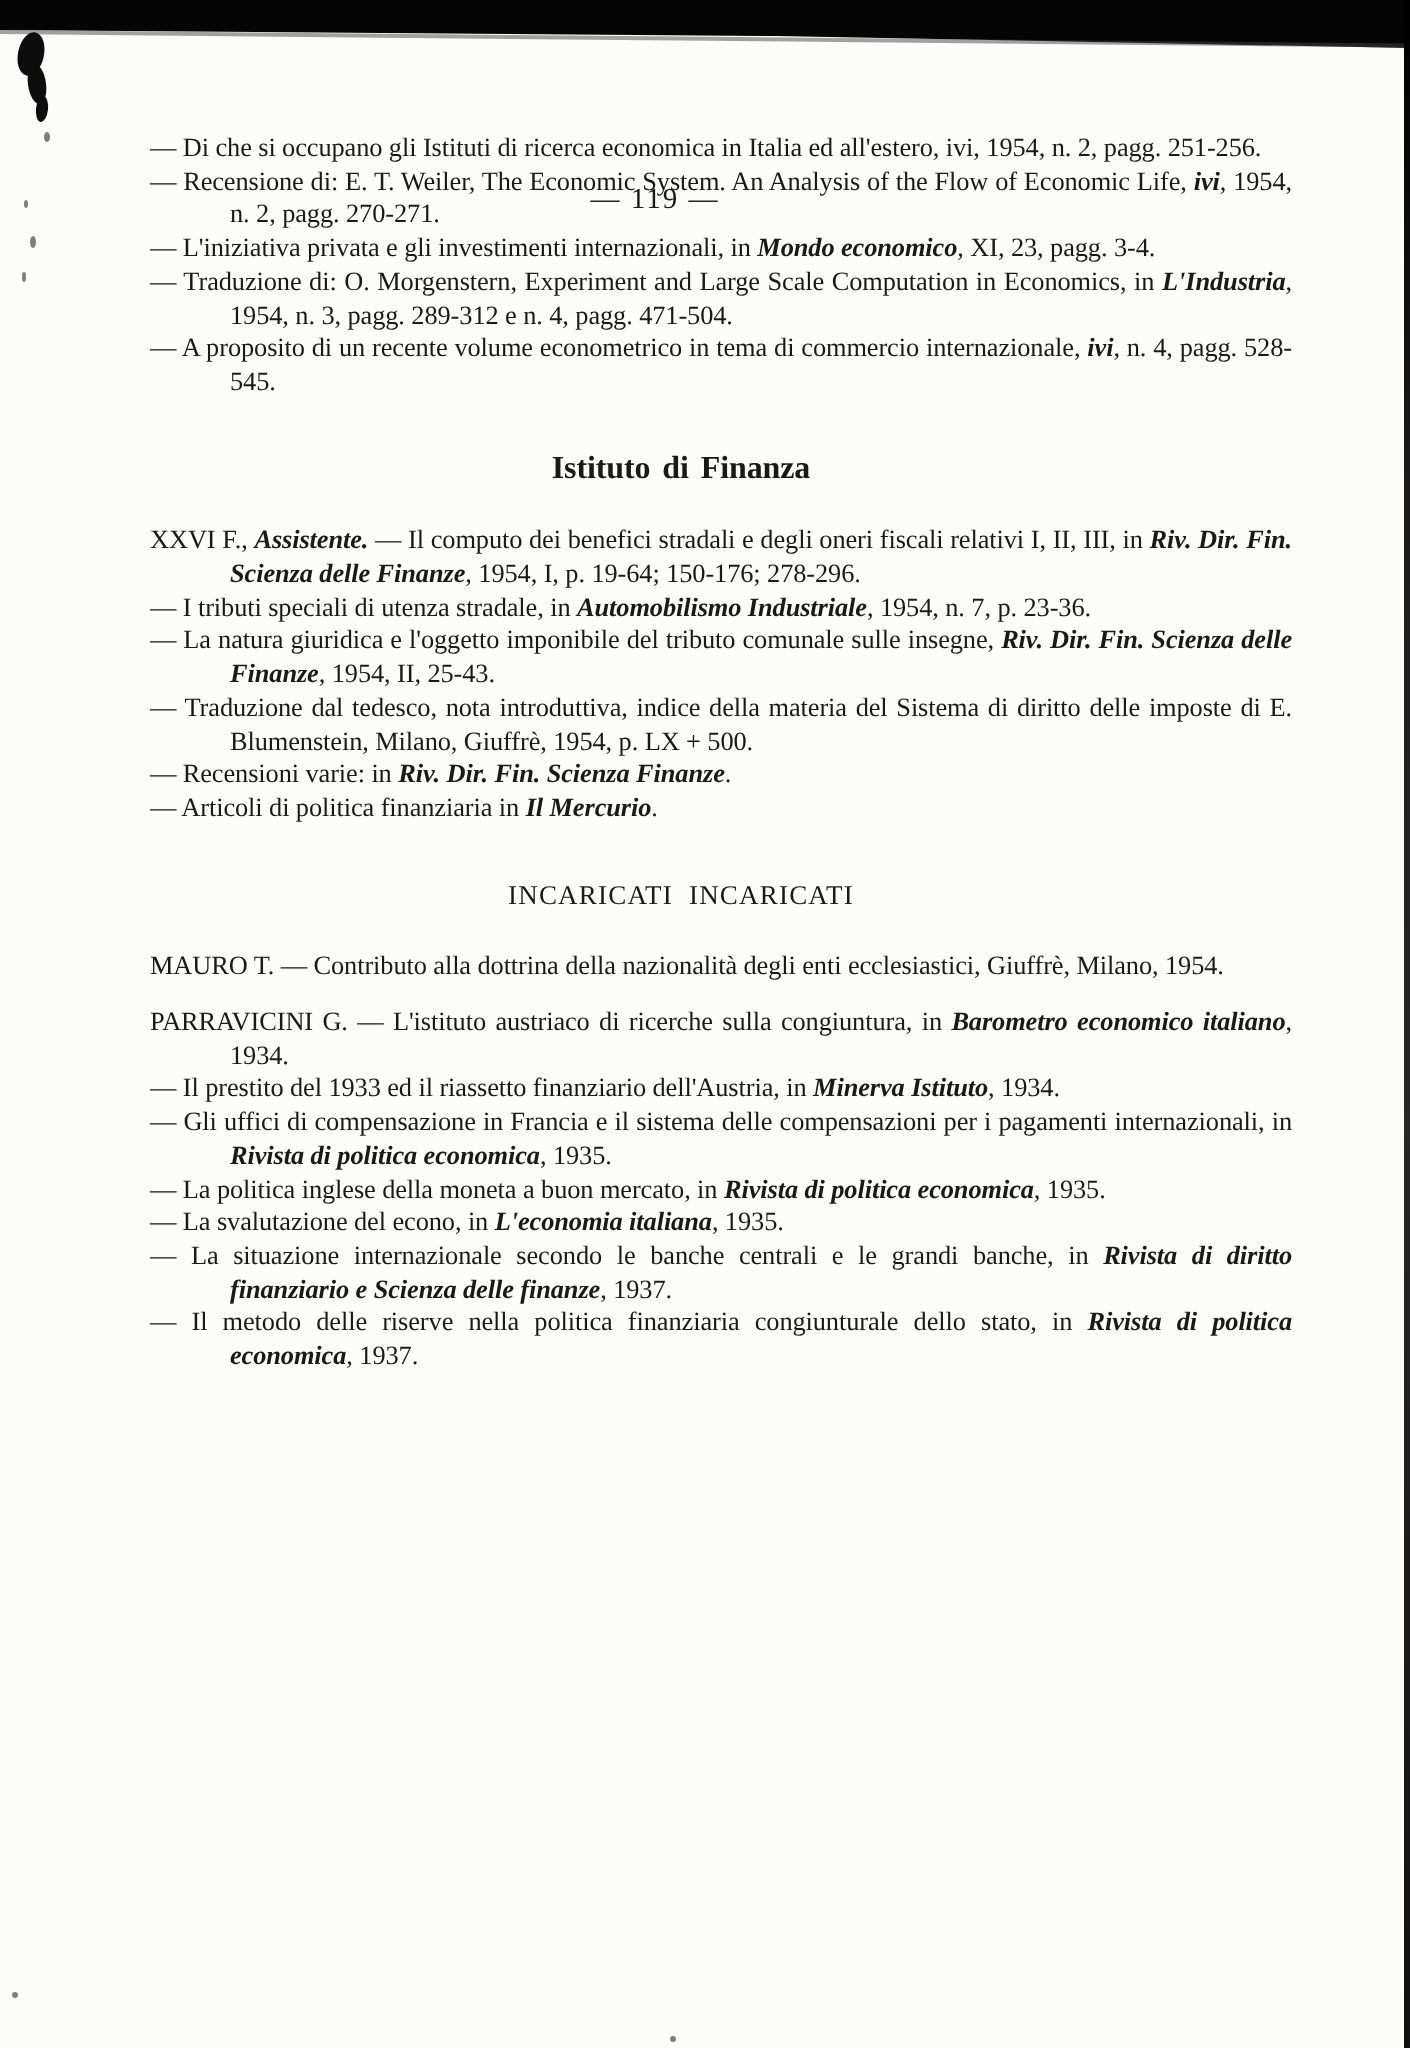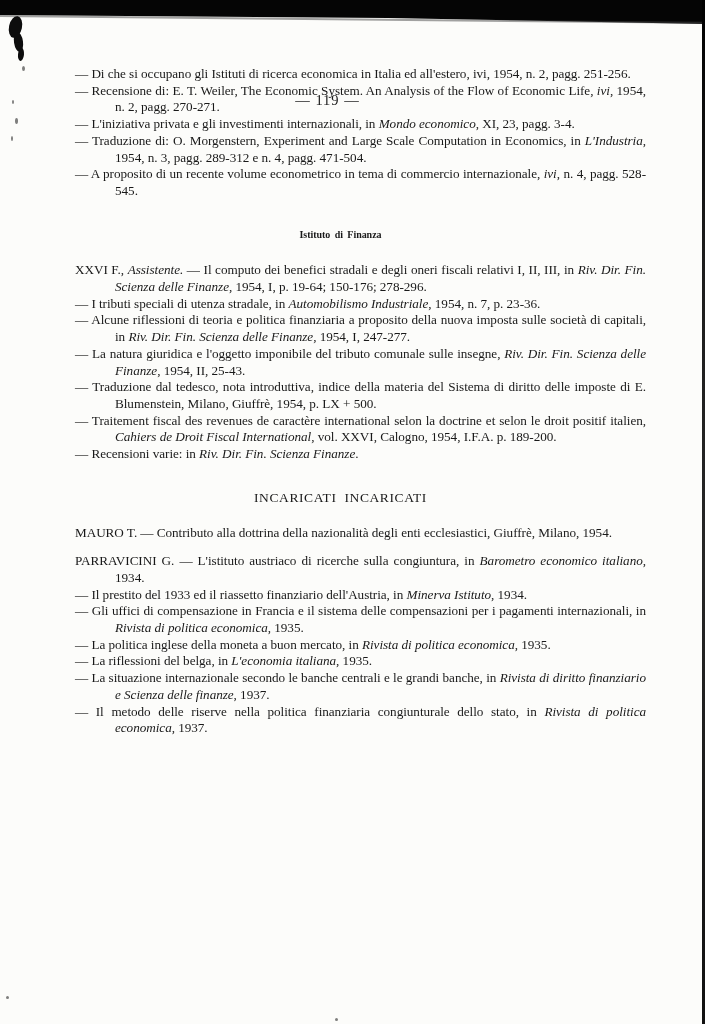--- a/index.html
+++ b/index.html
@@ -49,30 +49,30 @@
     text-align: center;
     font-size: 14.5px;
     letter-spacing: 1px;
   }
   .sections { padding-top: 66px; }
   .section-heading {
     text-align: center;
     position: relative; left: -20px;
     margin: 27px 0 19px 0;
   }
-  .section-heading.bold { font-weight: bold; font-size: 10px; word-spacing: 2px; }
+  .section-heading.bold { font-weight: bold; font-size: 16px; word-spacing: 2px; }
   .section-heading.caps { font-size: 13.5px; letter-spacing: 0.6px; word-spacing: 4px; }
   .entry {
     margin: 0;
     padding-left: 40px;
     text-indent: -40px;
     text-align: justify;
   }
   .entry.para-gap { margin-top: 11px; }
-  .ital { font-style: italic; font-weight: normal; }
+  .ital { font-style: italic; font-weight: bold; }
 </style>
 </head>
 <body>
 
 <div class="scan-page">
 
   <div class="top-edge"></div>
   <div class="top-smudge"></div>
   <div class="right-edge"></div>
 
@@ -93,33 +93,32 @@
           <p class="entry"><span>— Di che si occupano gli Istituti di ricerca economica in Italia ed all'estero, ivi, 1954, n. 2, pagg. 251-256.</span></p>
           <p class="entry"><span>— Recensione di: E. T. Weiler, The Economic System. An Analysis of the Flow of Economic Life, </span><span class="ital">ivi</span><span>, 1954, n. 2, pagg. 270-271.</span></p>
           <p class="entry"><span>— L'iniziativa privata e gli investimenti internazionali, in </span><span class="ital">Mondo economico</span><span>, XI, 23, pagg. 3-4.</span></p>
           <p class="entry"><span>— Traduzione di: O. Morgenstern, Experiment and Large Scale Computation in Economics, in </span><span class="ital">L'Industria</span><span>, 1954, n. 3, pagg. 289-312 e n. 4, pagg. 471-504.</span></p>
           <p class="entry"><span>— A proposito di un recente volume econometrico in tema di commercio internazionale, </span><span class="ital">ivi</span><span>, n. 4, pagg. 528-545.</span></p>
         </section>
         <section>
           <div class="section-heading bold">Istituto di Finanza</div>
           <p class="entry"><span>XXVI F., </span><span class="ital">Assistente.</span><span> — Il computo dei benefici stradali e degli oneri fiscali relativi I, II, III, in </span><span class="ital">Riv. Dir. Fin. Scienza delle Finanze</span><span>, 1954, I, p. 19-64; 150-176; 278-296.</span></p>
           <p class="entry"><span>— I tributi speciali di utenza stradale, in </span><span class="ital">Automobilismo Industriale</span><span>, 1954, n. 7, p. 23-36.</span></p>
-          <p class="entry"><span>— Alcune riflessioni di teoria e politica finanziaria a proposito della nuova imposta sulle società di capitali, in </span><span class="ital">Riv. Dir. Fin. Scienza delle Finanze</span><span>, 1954, I, 247-277.</span></p>
           <p class="entry"><span>— La natura giuridica e l'oggetto imponibile del tributo comunale sulle insegne, </span><span class="ital">Riv. Dir. Fin. Scienza delle Finanze</span><span>, 1954, II, 25-43.</span></p>
           <p class="entry"><span>— Traduzione dal tedesco, nota introduttiva, indice della materia del Sistema di diritto delle imposte di E. Blumenstein, Milano, Giuffrè, 1954, p. LX + 500.</span></p>
-          <p class="entry"><span>— Traitement fiscal des revenues de caractère international selon la doctrine et selon le droit positif italien, </span><span class="ital">Cahiers de Droit Fiscal International</span><span>, vol. XXVI, Calogno, 1954, I.F.A. p. 189-200.</span></p>
           <p class="entry"><span>— Recensioni varie: in </span><span class="ital">Riv. Dir. Fin. Scienza Finanze</span><span>.</span></p>
+          <p class="entry"><span>— Articoli di politica finanziaria in </span><span class="ital">Il Mercurio</span><span>.</span></p>
         </section>
         <section>
           <div class="section-heading caps">INCARICATI INCARICATI</div>
           <p class="entry"><span>MAURO T. — Contributo alla dottrina della nazionalità degli enti ecclesiastici, Giuffrè, Mi­lano, 1954.</span></p>
           <p class="entry para-gap"><span>PARRAVICINI G. — L'istituto austriaco di ricerche sulla congiuntura, in </span><span class="ital">Barometro econo­mico italiano</span><span>, 1934.</span></p>
           <p class="entry"><span>— Il prestito del 1933 ed il riassetto finanziario dell'Austria, in </span><span class="ital">Minerva Istituto</span><span>, 1934.</span></p>
           <p class="entry"><span>— Gli uffici di compensazione in Francia e il sistema delle compensazioni per i pagamenti internazionali, in </span><span class="ital">Rivista di politica economica</span><span>, 1935.</span></p>
           <p class="entry"><span>— La politica inglese della moneta a buon mercato, in </span><span class="ital">Rivista di politica economica</span><span>, 1935.</span></p>
-          <p class="entry"><span>— La riflessioni del belga, in </span><span class="ital">L'economia italiana</span><span>, 1935.</span></p>
+          <p class="entry"><span>— La svalutazione del econo, in </span><span class="ital">L'economia italiana</span><span>, 1935.</span></p>
           <p class="entry"><span>— La situazione internazionale secondo le banche centrali e le grandi banche, in </span><span class="ital">Rivista di diritto finanziario e Scienza delle finanze</span><span>, 1937.</span></p>
           <p class="entry"><span>— Il metodo delle riserve nella politica finanziaria congiunturale dello stato, in </span><span class="ital">Rivista di poli­tica economica</span><span>, 1937.</span></p>
         </section>
       </div>
   </div>
 
 </div>
 
 </body></html>

